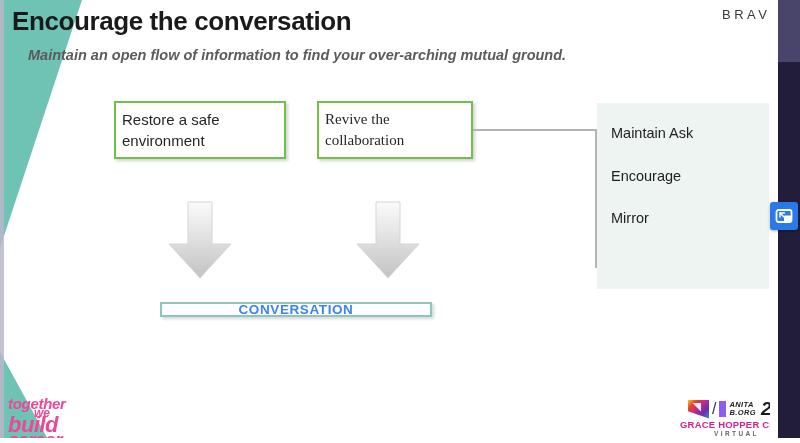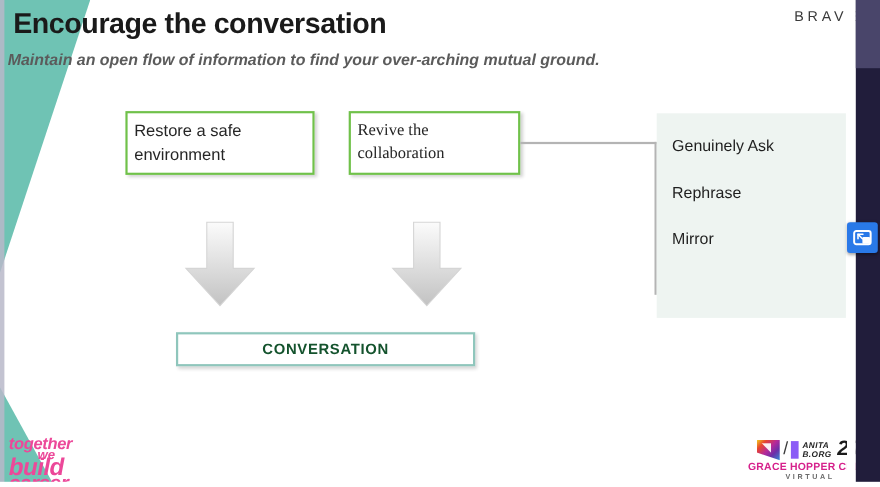--- a/index.html
+++ b/index.html
@@ -72,21 +72,21 @@
     position: absolute;
     left: 12px; top: 6px;
     font-size: 26px;
     font-weight: bold;
     color: #1a1a1a;
     letter-spacing: -0.4px;
     white-space: nowrap;
   }
   .slide-subtitle {
     position: absolute;
-    left: 7px; top: 47px;
+    left: 28px; top: 47px;
     font-size: 14.5px;
     font-style: italic;
     font-weight: bold;
     color: #5b5b5b;
     white-space: nowrap;
   }
 
   .brand-brave {
     position: absolute;
     right: 18px; top: 7px;
@@ -154,32 +154,32 @@
   
   .down-arrow {
     position: absolute;
     width: 66px; height: 80px;
   }
 
   
   #conversation-box {
     position: absolute;
     left: 160px; top: 302px;
-    width: 272px; height: 31px;
+    width: 272px; height: 15px;
     box-sizing: border-box;
     background: #ffffff;
     border: 2.5px solid #8FC6BC;
     box-shadow: 2px 2px 3px rgba(0,0,0,0.16);
     display: flex;
     align-items: center;
     justify-content: center;
     font-size: 13.5px;
     font-weight: bold;
     letter-spacing: 0.6px;
-    color: #14532d;
+    color: #3b82f6;
   }
 
   
   .logo-twb {
     position: absolute;
     left: 8px; top: 398px;
     width: 105px;
     font-weight: bold;
     font-style: italic;
     color: #ec4899;
@@ -267,22 +267,22 @@
   <div class="slide-subtitle">Maintain an open flow of information to find your over-arching mutual ground.</div>
   <div class="brand-brave">BRAVE</div>
 
   <div class="green-box" id="box-restore">Restore a safe environment</div>
   <div class="green-box" id="box-revive">Revive the collaboration</div>
 
   <div class="connector-h"></div>
   <div class="connector-v"></div>
 
   <div class="list-panel">
-    <div class="list-item">Genuinely Ask</div>
-    <div class="list-item">Rephrase</div>
+    <div class="list-item">Maintain Ask</div>
+    <div class="list-item">Encourage</div>
     <div class="list-item">Mirror</div>
   </div>
 
   <div class="down-arrow" style="left:167px; top:200px;">
     <svg width="66" height="80" viewBox="0 0 66 80">
       <defs>
         <linearGradient id="agrad1" x1="0" y1="0" x2="0" y2="1">
           <stop offset="0%" stop-color="#fbfbfb"></stop>
           <stop offset="45%" stop-color="#e2e2e2"></stop>
           <stop offset="100%" stop-color="#c2c2c2"></stop>

